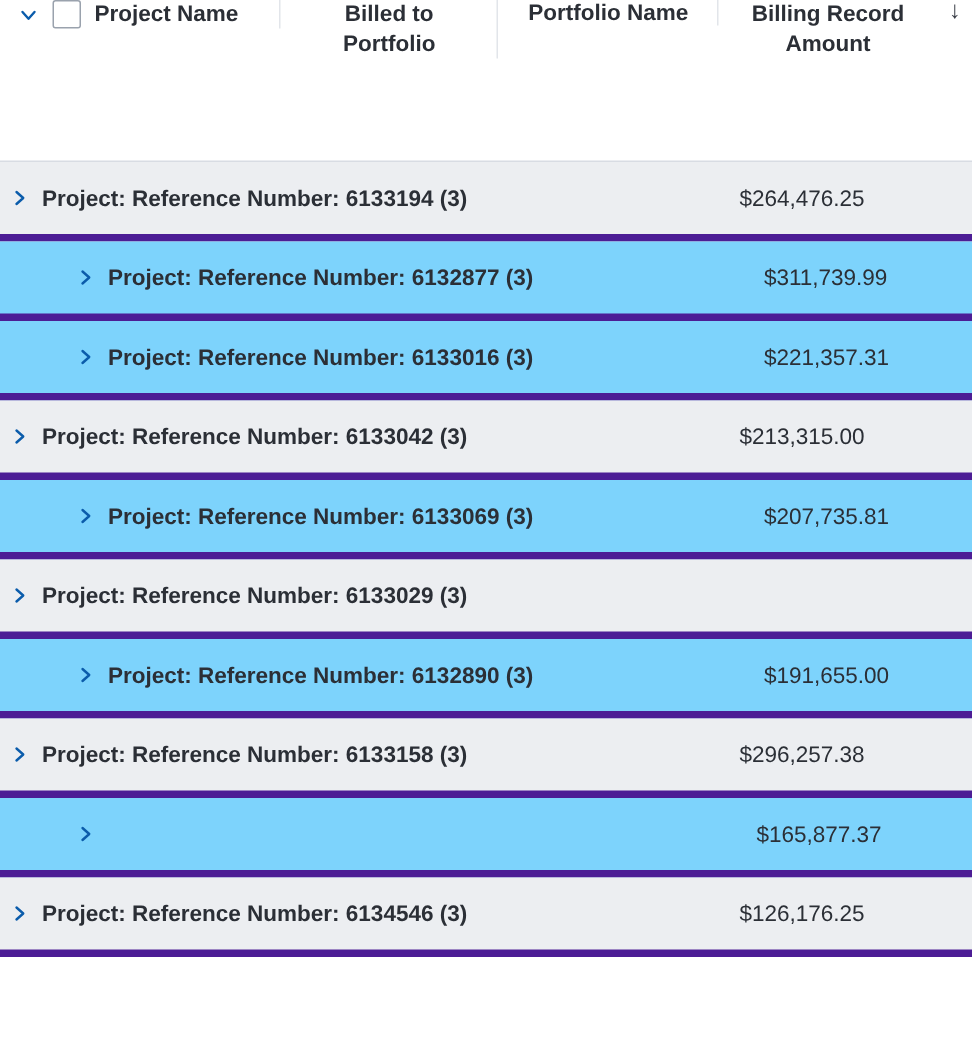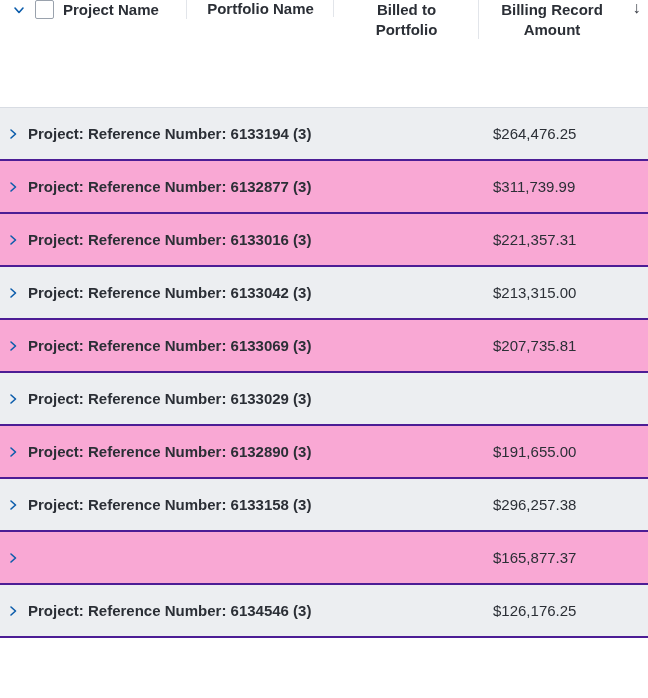--- a/index.html
+++ b/index.html
@@ -112,25 +112,26 @@
 
   
   .grid-body {
     display: block;
   }
   .row {
     display: flex;
     align-items: center;
     height: 53px;
     box-sizing: border-box;
-    border-bottom: 2px solid #4c1d95;
+    border-bottom: 5px solid #4c1d95;
     background: #eceef1;
   }
   .row.alt {
-    background: #f9a8d4;
+    background: #7dd3fc;
+    padding-left: 44px;
   }
   .cell {
     box-sizing: border-box;
     padding: 0 12px;
     font-size: 15px;
     color: #2b2f36;
     display: flex;
     align-items: center;
     height: 100%;
     overflow: hidden;
@@ -189,31 +190,31 @@
     <div class="hcell col-project divider">
       <span class="chevron-toggle">
         <svg width="12" height="12" viewBox="0 0 12 12" aria-hidden="true">
           <path d="M2 4 L6 8.5 L10 4" fill="none" stroke="#0b5cab" stroke-width="1.6" stroke-linecap="round" stroke-linejoin="round"></path>
         </svg>
       </span>
       <span class="hdr-checkbox"></span>
       <span class="hcell-label">Project Name</span>
     </div>
 
-    <div class="hcell col-portfolio divider">
-      <span class="hcell-label">Portfolio Name</span>
-    </div>
-
     <div class="hcell col-billed divider">
       <span class="hcell-label">
         <span>Billed to</span><br>
         <span>Portfolio</span>
       </span>
     </div>
 
+    <div class="hcell col-portfolio divider">
+      <span class="hcell-label">Portfolio Name</span>
+    </div>
+
     <div class="hcell col-amount">
       <span class="hcell-label">
         <span>Billing Record</span><br>
         <span>Amount</span>
       </span>
     </div>
 
     <div class="hcell col-sort">
       <span class="sort-arrow">↓</span>
     </div>

